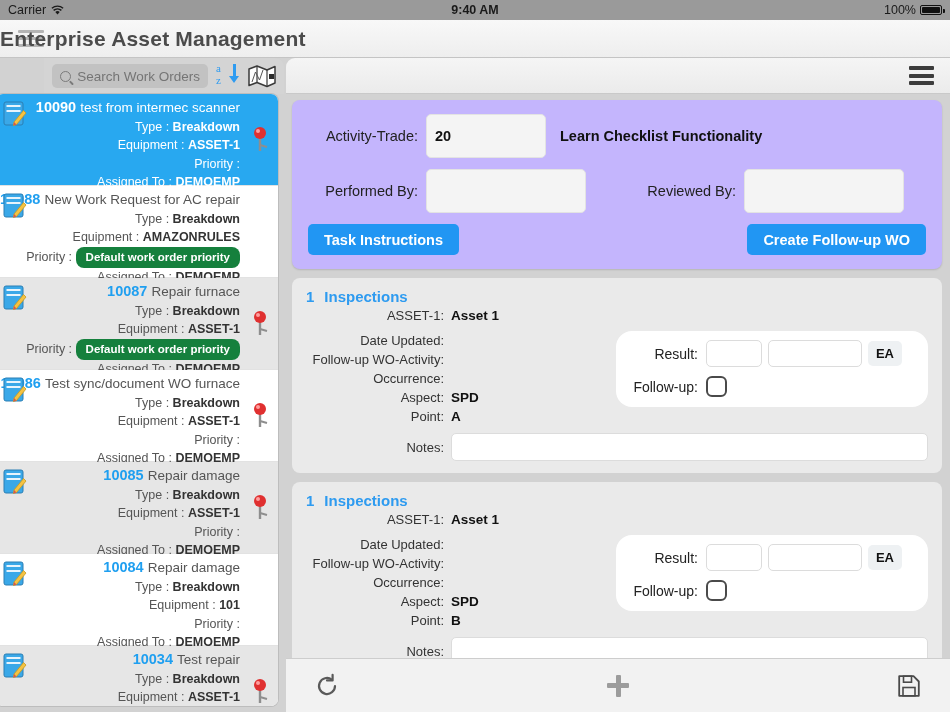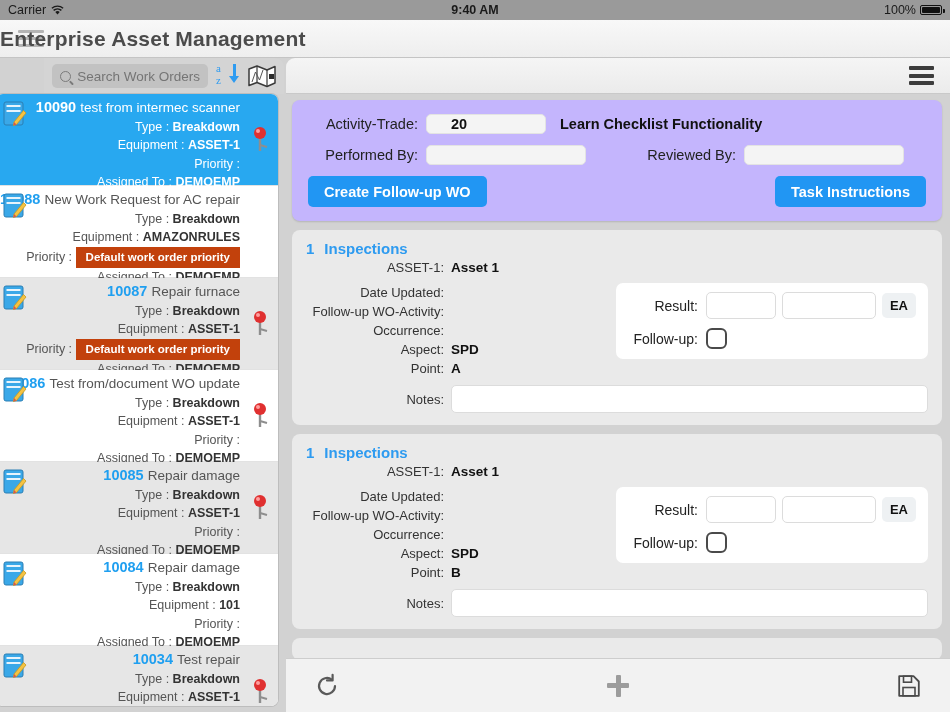--- a/index.html
+++ b/index.html
@@ -77,22 +77,22 @@
   .wo-lines .ln { line-height: 18.6px; white-space: nowrap; overflow: hidden; }
   .wo-id { color: #1f9ff0; font-weight: bold; font-size: 14.5px; margin-right: 4px; }
   .sel .wo-id { color: #ffffff; }
   .wo-desc { color: #555; font-size: 13.5px; }
   .sel .wo-desc { color: #ffffff; }
   .lbl { color: #555; }
   .sel .lbl { color: #ffffff; }
   .val { font-weight: bold; color: #333; }
   .sel .val { color: #ffffff; }
   .pill {
-    display: inline-block; background: #c2410c; color: #fff; font-weight: bold;
-    font-size: 11.5px; border-radius: 0; padding: 1.5px 10px; vertical-align: middle;
+    display: inline-block; background: #15803d; color: #fff; font-weight: bold;
+    font-size: 11.5px; border-radius: 8px; padding: 1.5px 10px; vertical-align: middle;
   }
   .pin { position: absolute; right: 9px; top: 50%; transform: translateY(-50%); width: 18px; height: 28px; }
 
   
   .main { flex: 1; display: flex; flex-direction: column; position: relative; padding-left: 2px; }
   .main-header {
     height: 36px; background: linear-gradient(#f5f5f5, #ebebeb);
     border-top-left-radius: 9px; border-bottom: 1px solid #c9c9c9;
     display: flex; align-items: center; position: relative;
   }
@@ -102,22 +102,22 @@
 
   .scrollarea { flex: 1; overflow: hidden; background: #d2d2d2; padding: 6px 8px 0 6px; }
 
   .card {
     background: #c4b5fd; border-radius: 8px; padding: 14px 16px 14px 16px;
     box-shadow: 0 1px 2px rgba(0,0,0,.14);
   }
   .frow { display: flex; align-items: center; margin-bottom: 11px; }
   .flabel { font-size: 14.5px; color: #222; text-align: right; }
   .finput {
-    height: 20px; background: #f4f4f4; border: 1px solid #e3e3e3; border-radius: 5px;
-    margin-left: 8px; display: flex; align-items: center; padding: 0 24px;
+    height: 44px; background: #f4f4f4; border: 1px solid #e3e3e3; border-radius: 5px;
+    margin-left: 8px; display: flex; align-items: center; padding: 0 8px;
     font-size: 14.5px; font-weight: bold; color: #111;
   }
   .ftext { font-size: 14.5px; font-weight: bold; color: #111; margin-left: 14px; }
   .btn {
     background: #2196f3; color: #fff; font-weight: bold; font-size: 14.5px;
     border: none; border-radius: 5px; height: 31px; padding: 0 16px; cursor: pointer;
   }
   .btn-row { display: flex; align-items: center; justify-content: space-between; margin-top: 2px; }
 
   .insp-card {
@@ -129,21 +129,21 @@
   .insp-title { color: #2e9bf0; font-size: 15px; font-weight: bold; }
   .asset-row { display: flex; align-items: baseline; margin-bottom: 8px; }
   .k { font-size: 13px; color: #333; text-align: right; }
   .v { font-size: 13.5px; color: #111; font-weight: bold; margin-left: 7px; }
 
   .insp-body { display: flex; gap: 10px; justify-content: space-between; }
   .insp-left { width: 300px; flex: none; }
   .kv { display: flex; align-items: baseline; line-height: 19px; }
   .kv .k { width: 138px; }
   .right-box {
-    flex: 1; background: #ffffff; border-radius: 7px; padding: 9px 12px 10px 10px;
+    flex: 1; background: #ffffff; border-radius: 16px; padding: 9px 26px 10px 10px;
     align-self: flex-start;
   }
   .res-row { display: flex; align-items: center; gap: 0; }
   .res-label { font-size: 14px; color: #222; width: 72px; text-align: right; margin-right: 8px; }
   .inp { height: 27px; border: 1px solid #dcdcdc; border-radius: 5px; background: #fff; }
   .inp.wide { flex: 1; }
   .inp.narrow { width: 94px; margin-left: 6px; }
   .ea { background: #eef1f3; border-radius: 5px; font-size: 13px; font-weight: bold; color: #111; padding: 5px 8px; margin-left: 6px; }
   .fu-row { display: flex; align-items: center; margin-top: 9px; }
   .fu-label { font-size: 14px; color: #222; width: 72px; text-align: right; margin-right: 8px; }
@@ -288,21 +288,21 @@
 
         <div class="wo-item">
           <svg class="note-icon" viewBox="0 0 24 26">
             <rect x="1" y="1" width="19" height="23" rx="2" fill="#3aa8e8" stroke="#2b7fb4" stroke-width="1"></rect>
             <rect x="3.5" y="4" width="14" height="2" fill="#e8f4fc"></rect>
             <rect x="3.5" y="9" width="14" height="2" fill="#e8f4fc"></rect>
             <path d="M11 21 L20.5 9.5 L23 12 L13.5 23.5 L10.5 24.5 Z" fill="#f5c242" stroke="#c79a20" stroke-width=".8"></path>
             <path d="M10.5 24.5 L11 21 L13.5 23.5 Z" fill="#d9534f"></path>
           </svg>
           <div class="wo-lines">
-            <div class="ln"><span class="wo-id">10086</span><span class="wo-desc">Test from/document WO update</span></div>
+            <div class="ln"><span class="wo-id">10086</span><span class="wo-desc">Test sync/document WO furnace</span></div>
             <div class="ln"><span class="lbl">Type :</span> <span class="val">Breakdown</span></div>
             <div class="ln"><span class="lbl">Equipment :</span> <span class="val">ASSET-1</span></div>
             <div class="ln"><span class="lbl">Priority :</span> <span class="val"></span></div>
             <div class="ln"><span class="lbl">Assigned To :</span> <span class="val">DEMOEMP</span></div>
           </div>
           <svg class="pin" viewBox="0 0 18 28">
             <path d="M9 11 L9 25" stroke="#8e8e8e" stroke-width="2.4"></path>
             <path d="M9 19 L16 21" stroke="#8e8e8e" stroke-width="2"></path>
             <circle cx="9" cy="7" r="6" fill="#e03030"></circle>
             <circle cx="7" cy="5" r="2" fill="#ff9e9e"></circle>
@@ -390,22 +390,22 @@
             <span class="finput" style="width:120px">20</span>
             <span class="ftext">Learn Checklist Functionality</span>
           </div>
           <div class="frow">
             <span class="flabel" style="width:110px">Performed By:</span>
             <span class="finput" style="width:160px"></span>
             <span class="flabel" style="width:120px;margin-left:30px">Reviewed By:</span>
             <span class="finput" style="width:160px"></span>
           </div>
           <div class="btn-row">
+            <button class="btn">Task Instructions</button>
             <button class="btn">Create Follow-up WO</button>
-            <button class="btn">Task Instructions</button>
           </div>
         </div>
 
         <div class="insp-card">
           <div class="insp-head">
             <span class="insp-num">1</span>
             <span class="insp-title">Inspections</span>
           </div>
           <div class="asset-row">
             <span class="k" style="width:138px">ASSET-1:</span>

